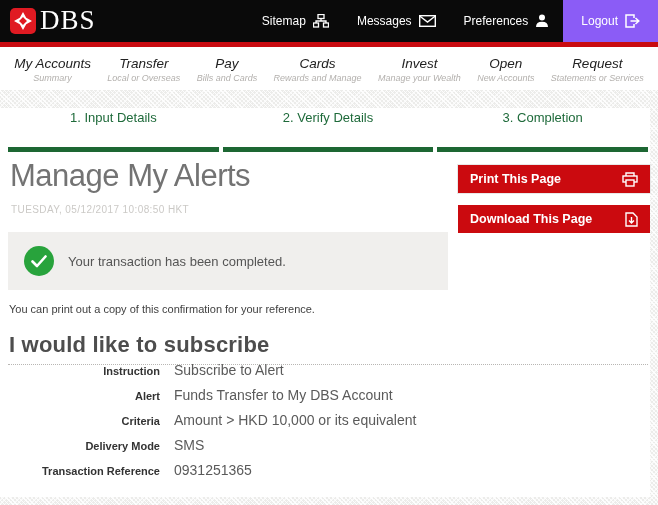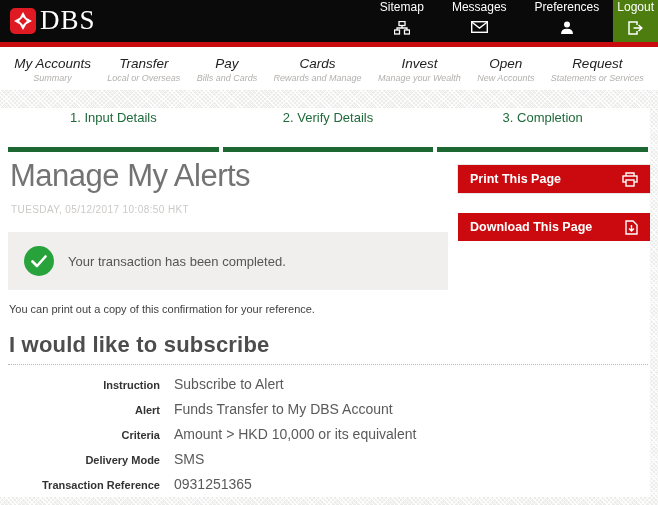--- a/index.html
+++ b/index.html
@@ -24,24 +24,24 @@
   }
   .logo { display: flex; align-items: center; gap: 4px; margin-left: 10px; }
   .logo-mark { width: 26px; height: 26px; display: block; }
   .logo-text {
     font-family: "Liberation Serif", serif; color: #fff; font-size: 27px;
     letter-spacing: 1px; line-height: 1; margin-top: -2px;
   }
   .util { margin-left: auto; display: flex; align-items: stretch; height: 42px; }
   .util-item {
     display: flex; align-items: center; gap: 7px; padding: 0 14px;
-    color: #fff; font-size: 12px; cursor: pointer; white-space: nowrap; flex-direction: column;
+    color: #fff; font-size: 12px; cursor: pointer; white-space: nowrap;
   }
   .util-item svg { display: block; }
-  .util-item.logout { background: #4d7c0f; padding: 0 4px; }
+  .util-item.logout { background: #8b5cf6; padding: 0 18px; }
 
   
   .redbar { position: absolute; left: 0; top: 42px; width: 658px; height: 5px; background: #c90b10; }
 
   
   .mainnav {
     position: absolute; left: 0; top: 47px; width: 658px; height: 43px;
     background: #fff; display: flex; justify-content: space-around; align-items: center;
     padding: 0 6px;
     font-style: italic;
@@ -73,21 +73,21 @@
     font-size: 10px; color: #cbc9c6; letter-spacing: 0.4px;
   }
 
   
   .actions { position: absolute; left: 458px; top: 165px; width: 192px; }
   .action-btn {
     width: 100%; height: 28px; background: #cb0a0f; border: none;
     color: #fff; font-family: "Liberation Sans", sans-serif;
     font-size: 12.5px; font-weight: bold;
     display: flex; align-items: center; cursor: pointer;
-    padding: 0 12px; margin-bottom: 20px; text-align: left;
+    padding: 0 12px; margin-bottom: 12px; text-align: left;
   }
   .action-btn:first-child { outline: 1px solid #e8e8e8; }
   .action-btn .btn-label { flex: 1; }
   .action-btn svg { display: block; }
 
   
   .msgbox {
     position: absolute; left: 8px; top: 232px; width: 440px; height: 58px;
     background: #f0efed; display: flex; align-items: center; gap: 14px; padding: 0 14px 0 16px; text-align: center;
   }
@@ -105,21 +105,21 @@
   
   .section-title {
     position: absolute; left: 9px; top: 332px;
     font-size: 22px; font-weight: bold; color: #4d4d4d; letter-spacing: 0.2px;
   }
   .dotted-rule {
     position: absolute; left: 8px; top: 364px; width: 640px; height: 1px;
     border-bottom: 1px dotted #b8b6b3;
   }
 
-  .details { position: absolute; left: 0; top: 376px; width: 460px; }
+  .details { position: absolute; left: 0; top: 362px; width: 460px; }
   .detail-row { display: flex; margin-bottom: 9px; align-items: baseline; }
   .detail-label {
     width: 160px; text-align: right; font-size: 11px; font-weight: bold; color: #333;
     flex: 0 0 auto;
   }
   .detail-value { margin-left: 14px; font-size: 14px; color: #5a5a5a; }
 </style>
 </head>
 <body>
 

